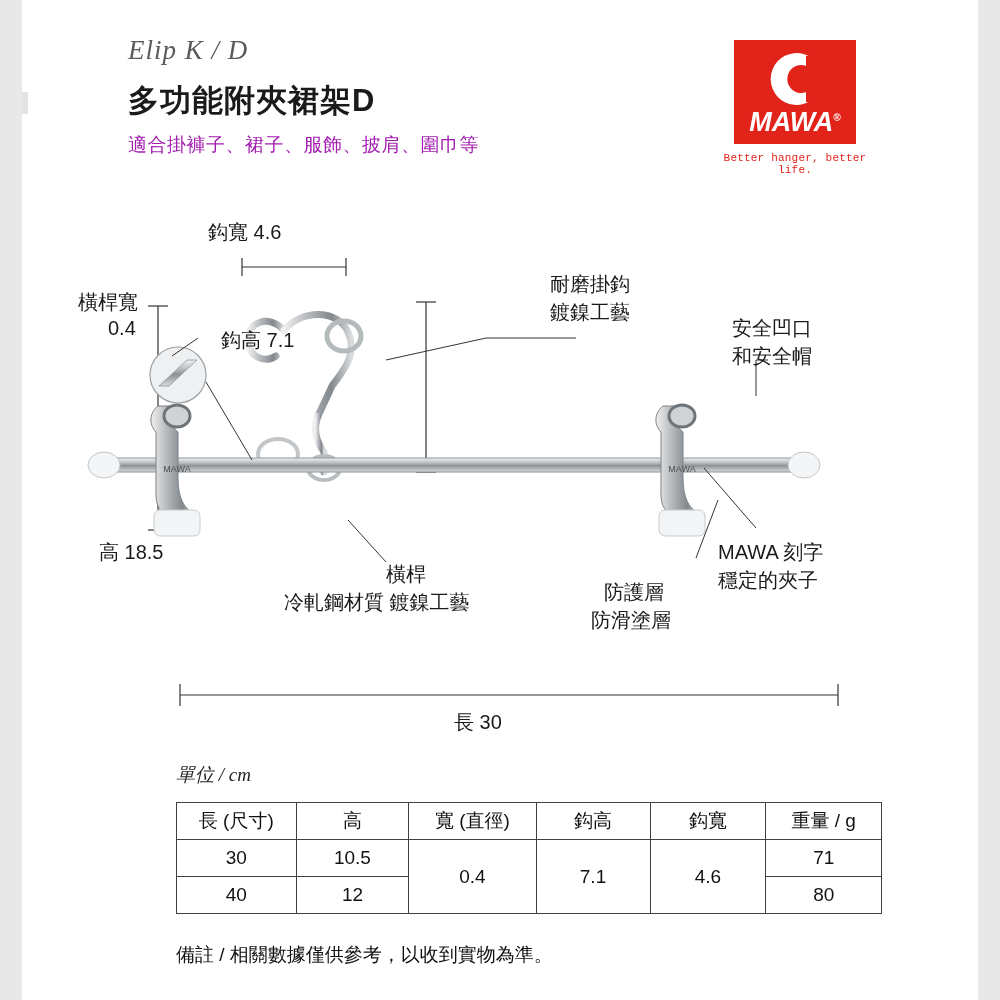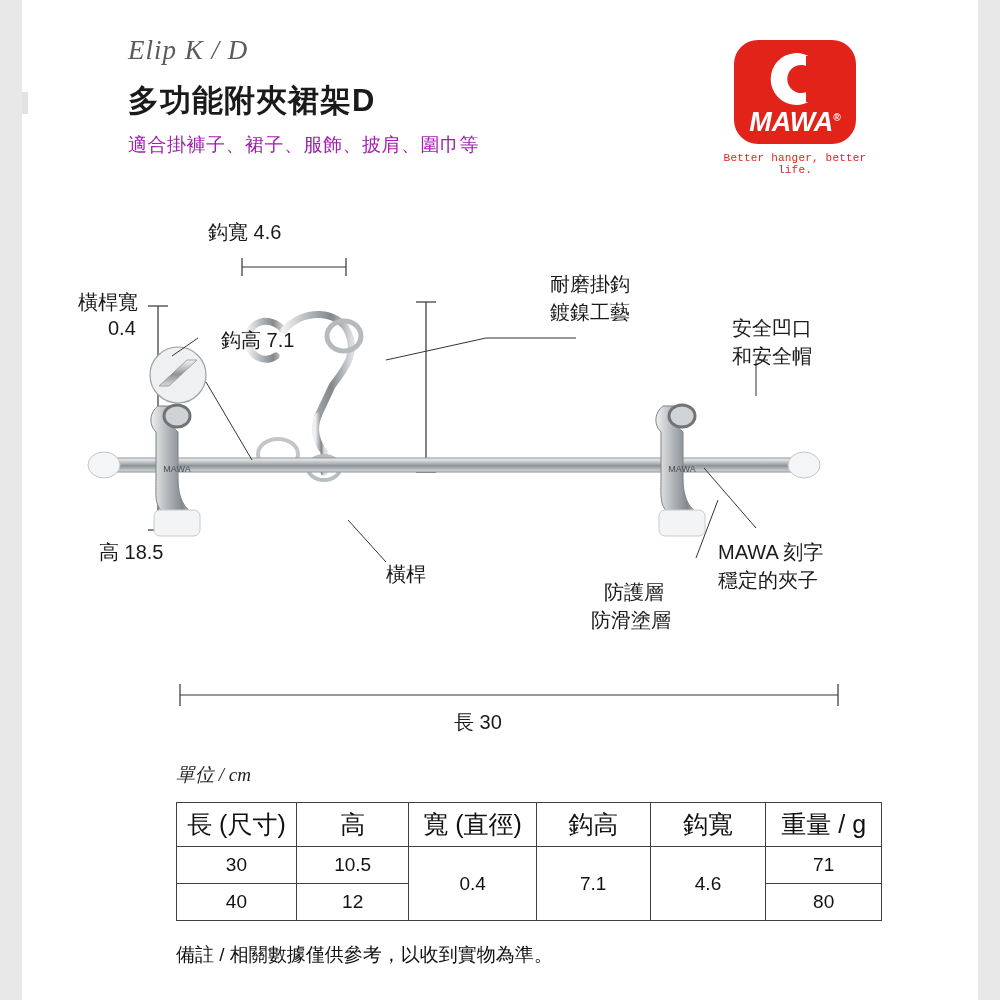--- a/index.html
+++ b/index.html
@@ -90,21 +90,20 @@
     top: 26px;
     width: 170px;
     text-align: center;
   }
   .logo-box {
     width: 122px;
     height: 104px;
     background: #e2231a;
     margin: 0 auto;
     position: relative;
-    border-radius: 24px;
   }
   .logo-hook {
     position: absolute;
     left: 50%;
     top: 8px;
     transform: translateX(-50%);
   }
   .logo-word {
     position: absolute;
     left: 0;
@@ -167,21 +166,21 @@
     font-size: 19px;
     color: #111111;
   }
   table.spec th, table.spec td {
     border: 1px solid #404040;
     text-align: center;
     padding: 5px 2px;
     font-weight: normal;
     height: 26px;
   }
-  table.spec th { font-size: 25px; }
+  table.spec th { font-size: 19px; }
   .note {
     position: absolute;
     left: 148px;
     top: 928px;
     font-size: 19px;
     color: #111111;
   }
 </style>
 </head>
 <body>
@@ -312,20 +311,21 @@
 
       <div class="dlabel" style="left:494px; top:62px;">耐磨掛鈎</div>
       <div class="dlabel" style="left:494px; top:90px;">鍍鎳工藝</div>
 
       <div class="dlabel" style="left:676px; top:106px;">安全凹口</div>
       <div class="dlabel" style="left:676px; top:134px;">和安全帽</div>
 
       <div class="dlabel" style="left:43px; top:330px;">高 18.5</div>
 
       <div class="dlabel center" style="left:330px; top:352px;">橫桿</div>
+      <div class="dlabel center" style="left:228px; top:380px;">冷軋鋼材質 鍍鎳工藝</div>
 
       <div class="dlabel center" style="left:548px; top:370px;">防護層</div>
       <div class="dlabel center" style="left:535px; top:398px;">防滑塗層</div>
 
       <div class="dlabel" style="left:662px; top:330px;">MAWA 刻字</div>
       <div class="dlabel" style="left:662px; top:358px;">穩定的夾子</div>
 
       <div class="dlabel center" style="left:398px; top:500px;">長 30</div>
     </div>
 

